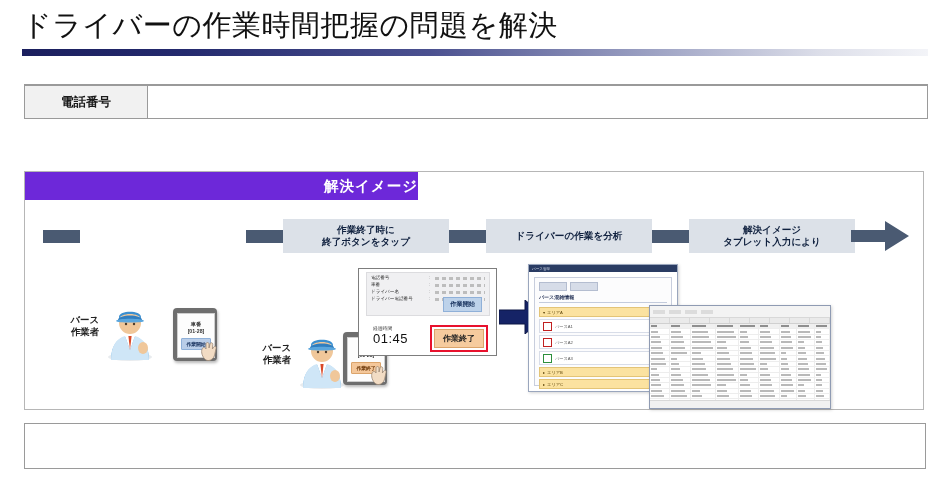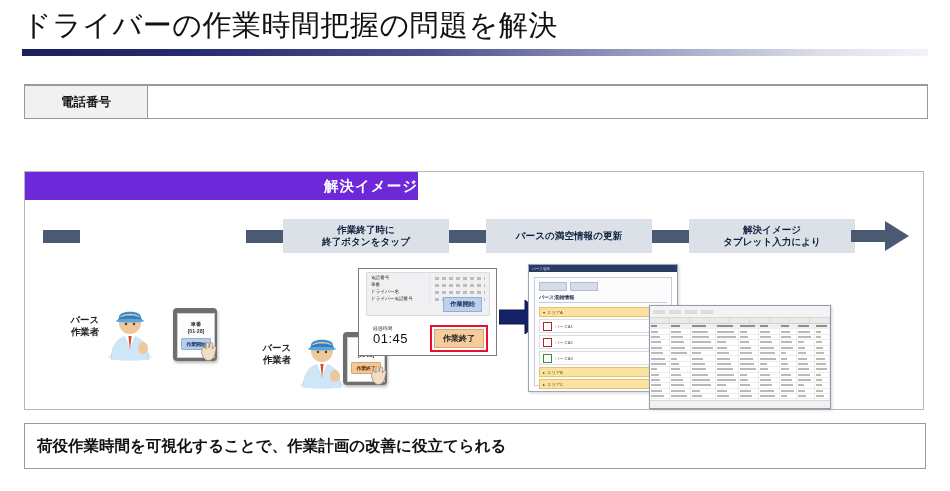--- a/index.html
+++ b/index.html
@@ -482,21 +482,21 @@
 
   <div class="flow">
     <div class="flow-conn" style="left:0px;   width:37px;"></div>
     <div class="flow-conn" style="left:203px; width:37px;"></div>
     <div class="flow-box" style="left:240px; width:166px;">
       <span>作業終了時に</span>
       <span>終了ボタンをタップ</span>
     </div>
     <div class="flow-conn" style="left:406px; width:37px;"></div>
     <div class="flow-box" style="left:443px; width:166px;">
-      <span>バースの満空情報の更新</span>
+      <span>ドライバーの作業を分析</span>
     </div>
     <div class="flow-conn" style="left:609px; width:37px;"></div>
     <div class="flow-box" style="left:646px; width:166px;">
       <span>解決イメージ</span>
       <span>タブレット入力により</span>
     </div>
     <svg class="flow-arrow" viewBox="0 0 58 30">
       <path d="M0 9 H34 V0 L58 15 L34 30 V21 H0 Z" fill="#4a5a72"></path>
     </svg>
   </div>
@@ -1128,14 +1128,13 @@
             <i style="width: 79%;"></i>
           </div>
         </div>
       </div>
     <div class="sheet-status"></div>
   </div>
 
 </div>
 
 <div class="effect-table">
-  <div class="effect-value">荷役作業時間を可視化することで、作業計画の改善に役立てられる</div>
 </div>
 
 </body></html>

